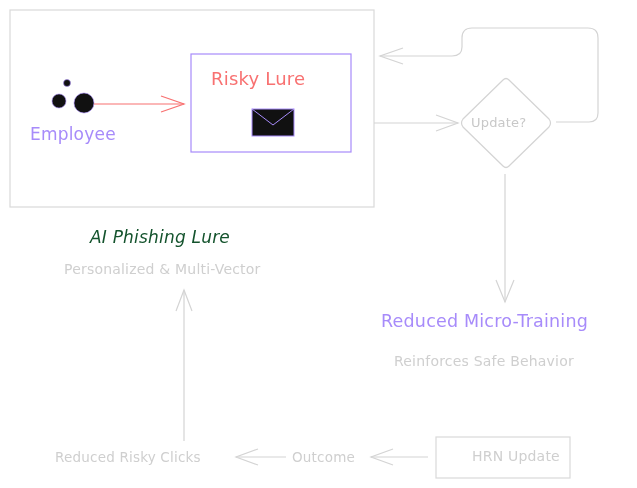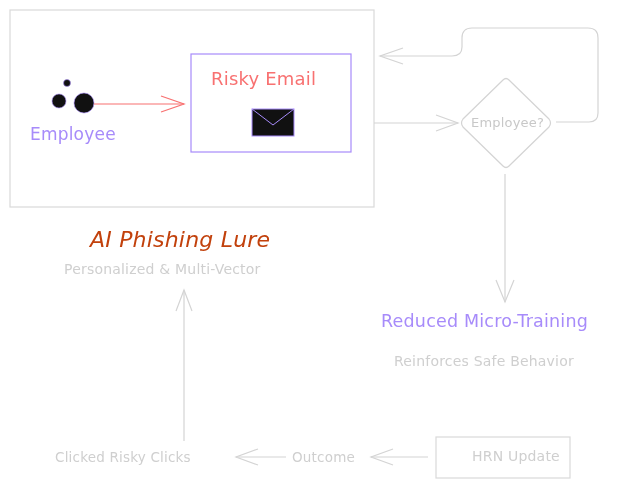--- a/index.html
+++ b/index.html
@@ -81,29 +81,29 @@
   </g>
 
   <g stroke="#d4d4d4" stroke-width="1.2" fill="none">
     <line x1="184" y1="441" x2="184" y2="290"></line>
     <polyline points="176,311 184,290 192,311"></polyline>
   </g>
 </svg>
 
 <div class="lbl" style="left:30px; top:124px; font-size:17px; color:#a78bfa;text-align:right;">Employee</div>
 
-<div class="lbl" style="left:211px; top:68px; font-size:18px; color:#f87171;">Risky Email</div>
+<div class="lbl" style="left:211px; top:68px; font-size:18px; color:#f87171;">Risky Lure</div>
 
-<div class="lbl" style="left:471px; top:115px; font-size:13px; color:#c8c8c8;">Employee?</div>
+<div class="lbl" style="left:471px; top:115px; font-size:13px; color:#c8c8c8;">Update?</div>
 
-<div class="lbl" style="left:90px; top:227px; font-size:22px; color:#c2410c; font-style:italic;">AI Phishing Lure</div>
+<div class="lbl" style="left:90px; top:227px; font-size:17px; color:#14532d; font-style:italic;">AI Phishing Lure</div>
 
 <div class="lbl" style="left:64px; top:261px; font-size:14px; color:#cfcfcf;">Personalized &amp; Multi-Vector</div>
 
 <div class="lbl" style="left:381px; top:311px; font-size:17.5px; color:#a78bfa;">Reduced Micro-Training</div>
 
 <div class="lbl" style="left:394px; top:341px; font-size:14px; color:#cfcfcf;margin-top:12px;">Reinforces Safe Behavior</div>
 
 <div class="lbl" style="left:456px; top:448px; font-size:14px; color:#cfcfcf;margin-left:16px;">HRN Update</div>
 
 <div class="lbl" style="left:292px; top:449px; font-size:13.5px; color:#cfcfcf;">Outcome</div>
 
-<div class="lbl" style="left:55px; top:449px; font-size:13.5px; color:#cfcfcf;">Clicked Risky Clicks</div>
+<div class="lbl" style="left:55px; top:449px; font-size:13.5px; color:#cfcfcf;">Reduced Risky Clicks</div>
 
 </body></html>

